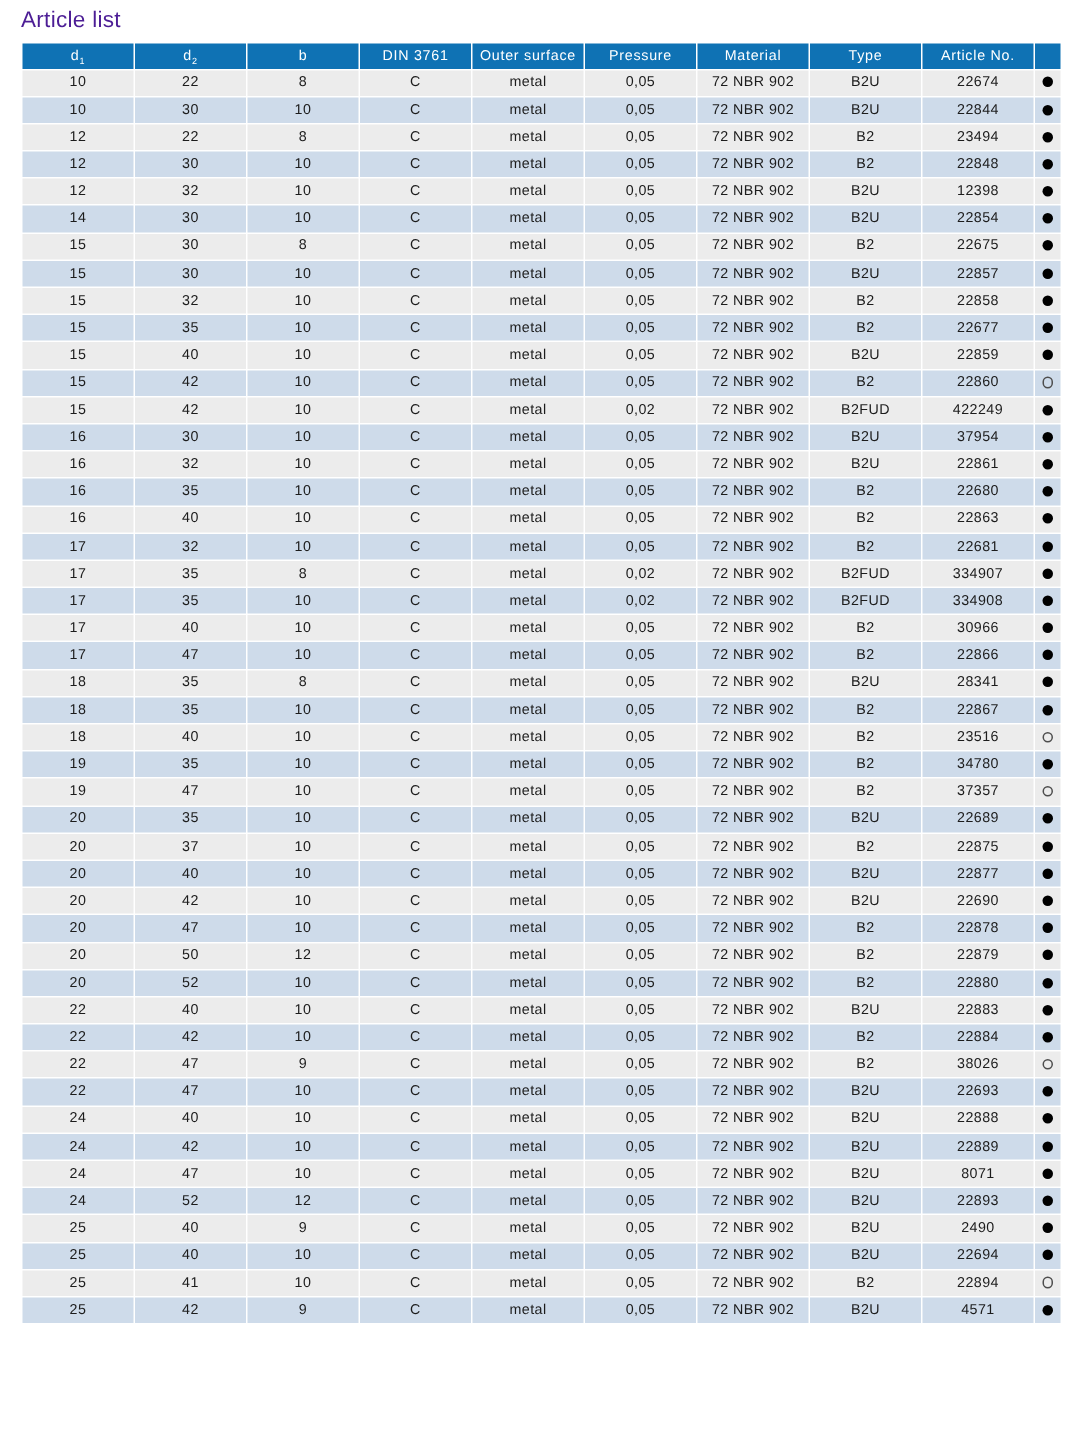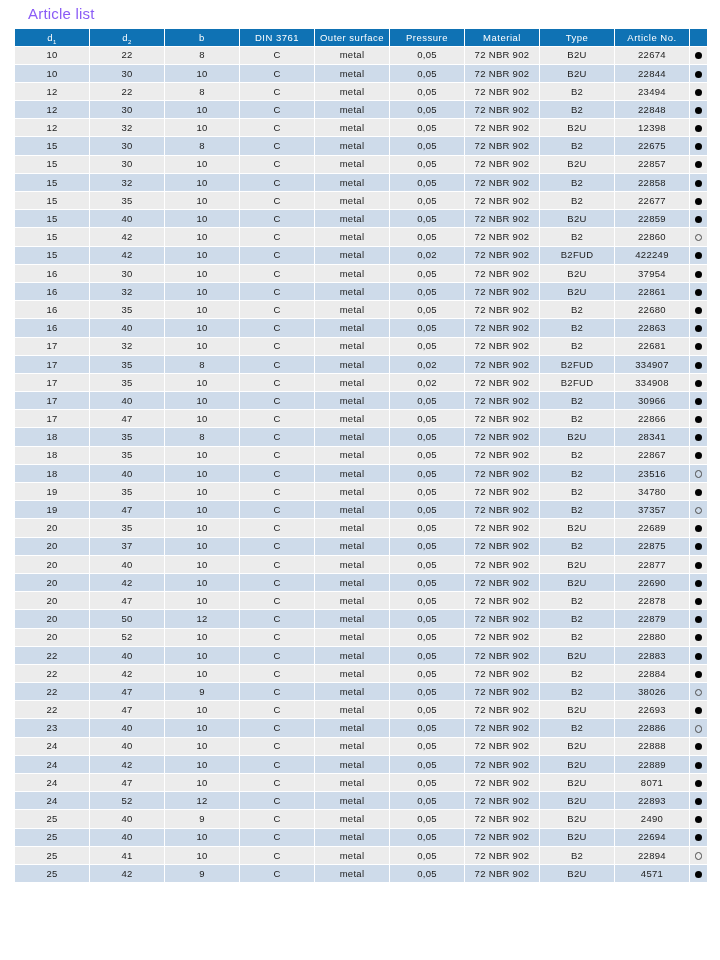--- a/index.html
+++ b/index.html
@@ -5,24 +5,24 @@
   html, body { margin: 0; padding: 0; background: #ffffff; }
   .page {
     position: relative;
     width: 720px;
     height: 960px;
     overflow: hidden;
     font-family: "Liberation Sans", sans-serif;
     background: #ffffff;
   }
   .title {
-    margin: 5px 0 5px 28px;
+    margin: 5px 0 5px 14px;
     font-size: 15px;
     line-height: 18px;
-    color: #8b5cf6;
+    color: #4c1d95;
     letter-spacing: 0.2px;
   }
   table.article-table {
     margin-left: 14px;
     border-collapse: separate;
     border-spacing: 1px;
     table-layout: fixed;
   }
   table.article-table th {
     background: #0f72b4;
@@ -154,20 +154,32 @@
           <td>10</td>
           <td>C</td>
           <td>metal</td>
           <td>0,05</td>
           <td>72 NBR 902</td>
           <td>B2U</td>
           <td>12398</td>
           <td><span class="dot filled"></span></td>
         </tr>
         <tr>
+          <td>14</td>
+          <td>30</td>
+          <td>10</td>
+          <td>C</td>
+          <td>metal</td>
+          <td>0,05</td>
+          <td>72 NBR 902</td>
+          <td>B2U</td>
+          <td>22854</td>
+          <td><span class="dot filled"></span></td>
+        </tr>
+        <tr>
           <td>15</td>
           <td>30</td>
           <td>8</td>
           <td>C</td>
           <td>metal</td>
           <td>0,05</td>
           <td>72 NBR 902</td>
           <td>B2</td>
           <td>22675</td>
           <td><span class="dot filled"></span></td>
@@ -536,32 +548,20 @@
           <td>22</td>
           <td>47</td>
           <td>10</td>
           <td>C</td>
           <td>metal</td>
           <td>0,05</td>
           <td>72 NBR 902</td>
           <td>B2U</td>
           <td>22693</td>
           <td><span class="dot filled"></span></td>
-        </tr>
-        <tr>
-          <td>23</td>
-          <td>40</td>
-          <td>10</td>
-          <td>C</td>
-          <td>metal</td>
-          <td>0,05</td>
-          <td>72 NBR 902</td>
-          <td>B2</td>
-          <td>22886</td>
-          <td><span class="dot empty"></span></td>
         </tr>
         <tr>
           <td>24</td>
           <td>40</td>
           <td>10</td>
           <td>C</td>
           <td>metal</td>
           <td>0,05</td>
           <td>72 NBR 902</td>
           <td>B2U</td>

